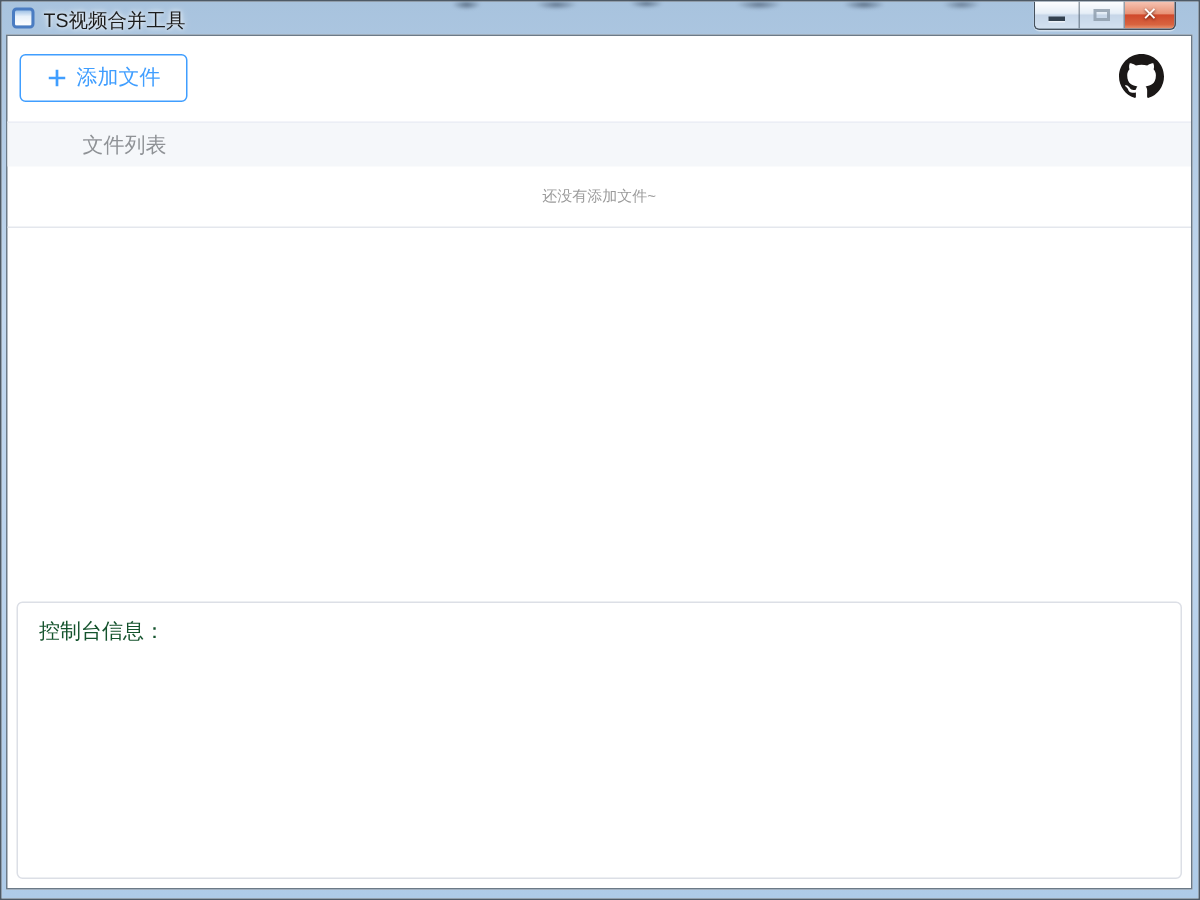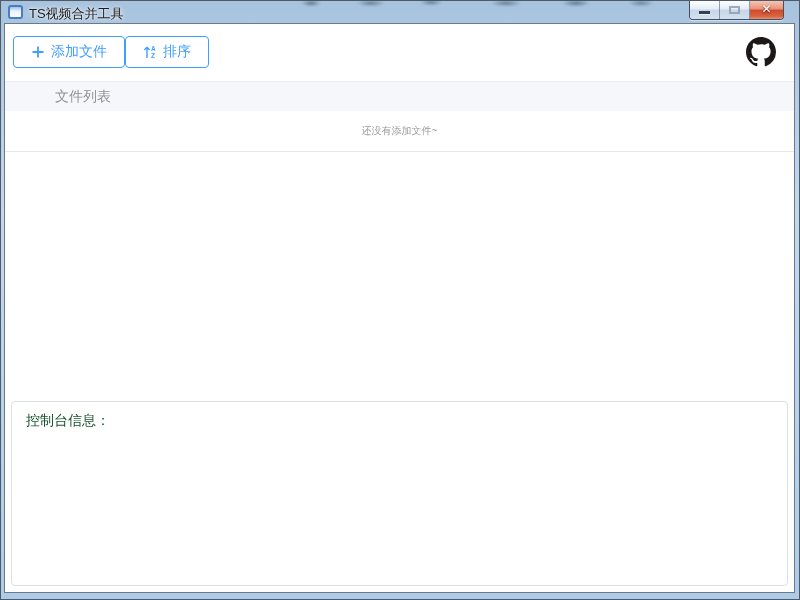--- a/index.html
+++ b/index.html
@@ -53,21 +53,21 @@
   .glyph-max{ position:absolute; left:9px; top:5px; width:11px; height:8px; border:2px solid #8b9aa9; background:transparent; opacity:.8; }
   .glyph-close{ position:absolute; width:100%; text-align:center; top:1px; font-size:12px; font-weight:bold; color:#fff; text-shadow:0 1px 2px rgba(60,10,0,.8); }
 
   
   .client{
     position:absolute; left:3px; top:22px; right:4px; bottom:6px;
     background:#fff; border:1px solid #6c7a87; display:flex; flex-direction:column;
   }
 
   
-  .toolbar{ display:flex; align-items:center; padding:12px 10px 13px 8px; }
+  .toolbar{ display:flex; align-items:flex-start; gap:11px; padding:12px 10px 13px 8px; }
   .btn{
     display:inline-flex; align-items:center; gap:6px; height:32px; padding:0 17px;
     background:#fff; border:1px solid #409eff; border-radius:4px;
     color:#409eff; font-size:14px; cursor:pointer; white-space:nowrap;
   }
   .btn svg{ display:block; }
   .github{ margin-left:auto; margin-right:8px; width:30px; height:30px; cursor:pointer; }
 
   
   .table-header{
@@ -113,30 +113,20 @@
     <div class="toolbar">
       <button class="btn">
         <span>
           <svg width="14" height="14" viewBox="0 0 14 14">
               <path d="M7 1.5v11M1.5 7h11" stroke="#409eff" stroke-width="1.8" fill="none"></path>
             </svg>
         </span>
         <span>添加文件</span>
       </button>
 
-      <button class="btn">
-        <span>
-          <svg width="14" height="14" viewBox="0 0 14 14">
-            <path d="M4 12.5V2.2M1.8 4.4 4 2.2l2.2 2.2" stroke="#409eff" stroke-width="1.4" fill="none" stroke-linecap="round" stroke-linejoin="round"></path>
-            <text x="8" y="6.2" font-size="6.5" fill="#409eff" font-family="'Liberation Sans',sans-serif" font-weight="bold">A</text>
-            <text x="8" y="13.2" font-size="6.5" fill="#409eff" font-family="'Liberation Sans',sans-serif" font-weight="bold">Z</text>
-          </svg>
-        </span>
-        <span>排序</span>
-      </button>
 
 
       <span class="github">
         <svg width="30" height="30" viewBox="0 0 16 16" fill="#1b1817">
           <path d="M8 0C3.58 0 0 3.58 0 8c0 3.54 2.29 6.53 5.47 7.59.4.07.55-.17.55-.38 0-.19-.01-.82-.01-1.49-2.01.37-2.53-.49-2.69-.94-.09-.23-.48-.94-.82-1.13-.28-.15-.68-.52-.01-.53.63-.01 1.08.58 1.23.82.72 1.21 1.87.87 2.33.66.07-.52.28-.87.51-1.07-1.78-.2-3.64-.89-3.64-3.95 0-.87.31-1.59.82-2.15-.08-.2-.36-1.02.08-2.12 0 0 .67-.21 2.2.82.64-.18 1.32-.27 2-.27s1.36.09 2 .27c1.53-1.04 2.2-.82 2.2-.82.44 1.1.16 1.92.08 2.12.51.56.82 1.27.82 2.15 0 3.07-1.87 3.75-3.65 3.95.29.25.54.73.54 1.48 0 1.07-.01 1.93-.01 2.2 0 .21.15.46.55.38A8.01 8.01 0 0 0 16 8c0-4.42-3.58-8-8-8z"></path>
         </svg>
       </span>
     </div>
 
     <div class="table-header">

